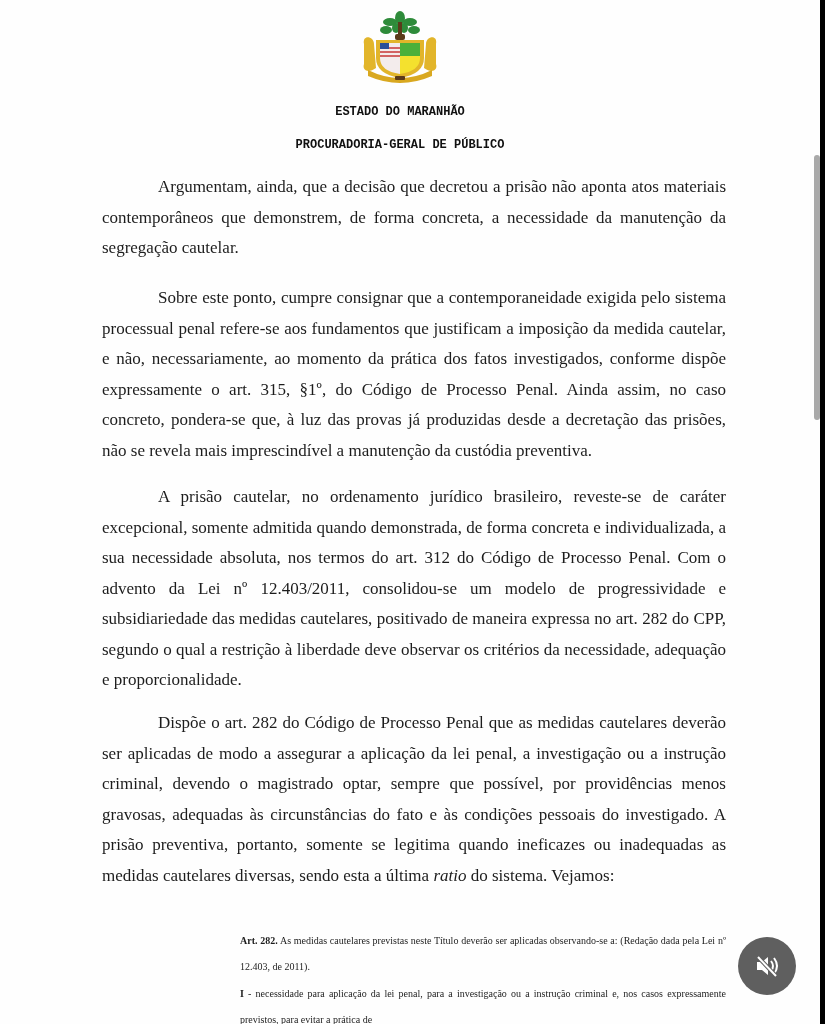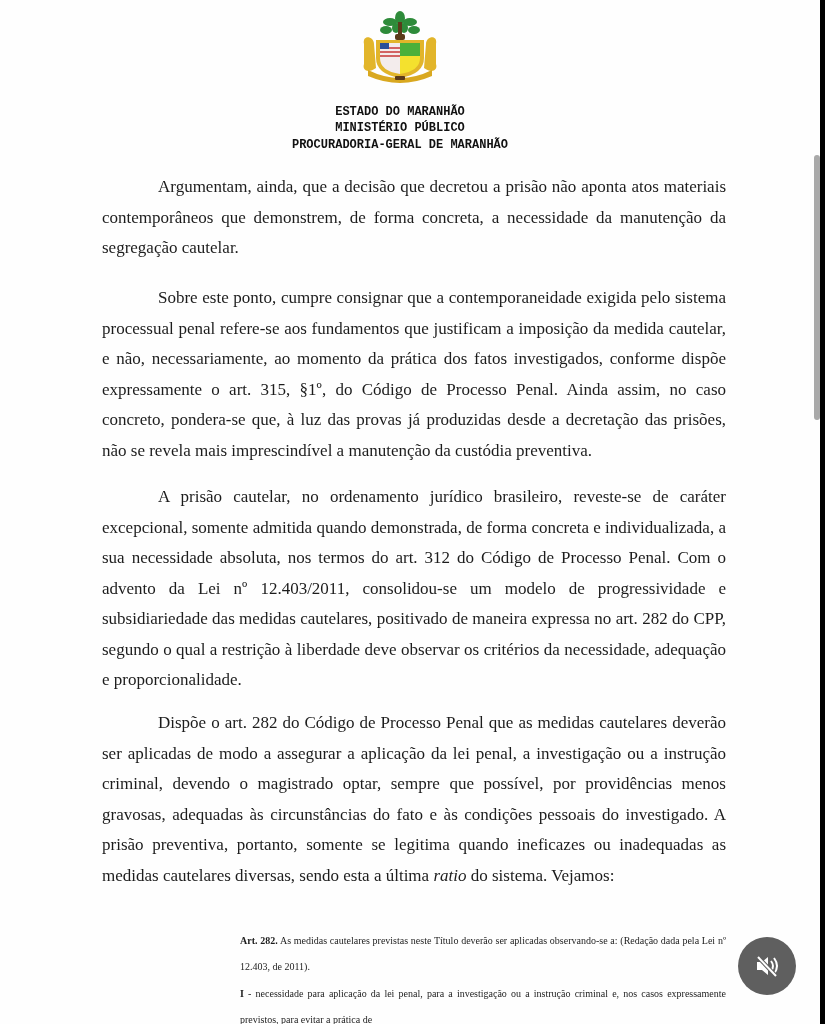--- a/index.html
+++ b/index.html
@@ -65,22 +65,21 @@
       <line x1="22" y1="48" x2="42" y2="48"></line>
     </g>
     <rect x="22" y="35" width="9" height="6" fill="#2a4f9a"></rect>
     <path d="M42 35 L 62 35 L 62 48 L 42 48 Z" fill="#4bb03a"></path>
     <path d="M42 48 L 62 48 L 62 50 Q 62 63 42 66 Z" fill="#f4e12e"></path>
     <rect x="37" y="26" width="10" height="6" rx="2" fill="#5a3a1a"></rect>
     <rect x="37" y="68" width="10" height="4" rx="1" fill="#5a3a1a"></rect>
   </svg>
 
   <div class="header h1">ESTADO DO MARANHÃO</div>
-  <div class="header h2">MINISTÉRIO PÚBLICO</div>
-  <div class="header h3">PROCURADORIA-GERAL DE MARANHÃO</div>
+  <div class="header h3">PROCURADORIA-GERAL DE PÚBLICO</div>
 
   <p class="para p1" style="margin:0">Argumentam, ainda, que a decisão que decretou a prisão não aponta atos materiais contemporâneos que demonstrem, de forma concreta, a necessidade da manutenção da segregação cautelar.</p>
   <p class="para p2" style="margin:0">Sobre este ponto, cumpre consignar que a contemporaneidade exigida pelo sistema processual penal refere-se aos fundamentos que justificam a imposição da medida cautelar, e não, necessariamente, ao momento da prática dos fatos investigados, conforme dispõe expressamente o art. 315, §1º, do Código de Processo Penal. Ainda assim, no caso concreto, pondera-se que, à luz das provas já produzidas desde a decretação das prisões, não se revela mais imprescindível a manutenção da custódia preventiva.</p>
   <p class="para p3" style="margin:0">A prisão cautelar, no ordenamento jurídico brasileiro, reveste-se de caráter excepcional, somente admitida quando demonstrada, de forma concreta e individualizada, a sua necessidade absoluta, nos termos do art. 312 do Código de Processo Penal. Com o advento da Lei nº 12.403/2011, consolidou-se um modelo de progressividade e subsidiariedade das medidas cautelares, positivado de maneira expressa no art. 282 do CPP, segundo o qual a restrição à liberdade deve observar os critérios da necessidade, adequação e proporcionalidade.</p>
   <p class="para p4" style="margin:0"><span>Dispõe o art. 282 do Código de Processo Penal que as medidas cautelares deverão ser aplicadas de modo a assegurar a aplicação da lei penal, a investigação ou a instrução criminal, devendo o magistrado optar, sempre que possível, por providências menos gravosas, adequadas às circunstâncias do fato e às condições pessoais do investigado. A prisão preventiva, portanto, somente se legitima quando ineficazes ou inadequadas as medidas cautelares diversas, sendo esta a última </span><em>ratio</em><span> do sistema. Vejamos:</span></p>
 
   <p class="quote q1" style="margin:0"><b>Art. 282.</b><span> As medidas cautelares previstas neste Título deverão ser aplicadas observando-se a: (Redação dada pela Lei nº 12.403, de 2011).</span></p>
   <p class="quote q2" style="margin:0"><b>I</b><span> - necessidade para aplicação da lei penal, para a investigação ou a instrução criminal e, nos casos expressamente previstos, para evitar a prática de</span></p>
 </div>
 

